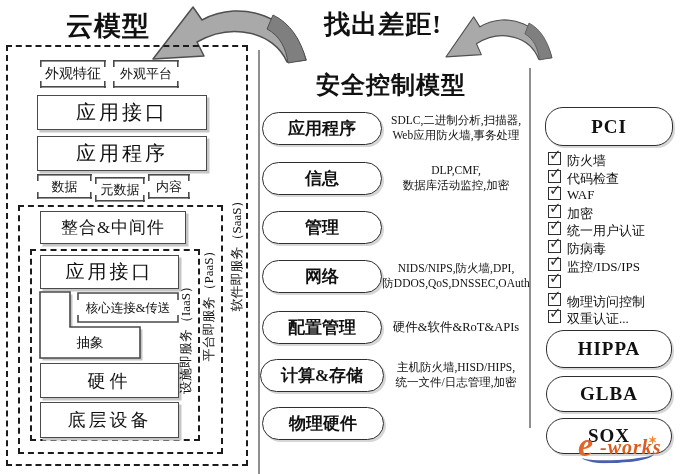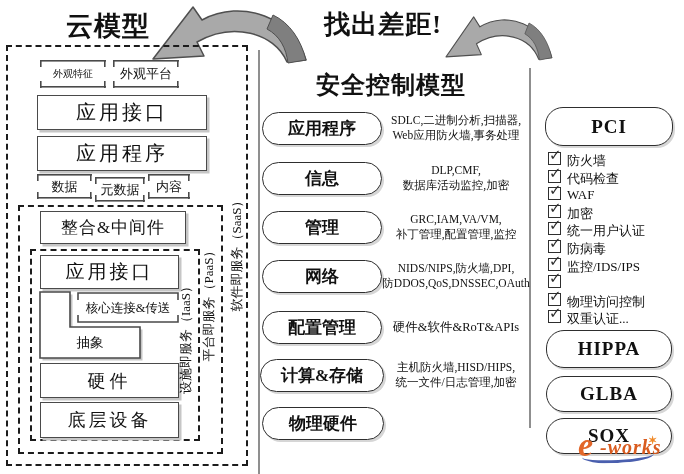--- a/index.html
+++ b/index.html
@@ -96,21 +96,21 @@
     <path d="M166,58 C161,38 150,21 133,13 L127,27 C140,34 146,46 148,61 Z" fill="#7f7f7f" stroke="#4f4f4f" stroke-width="1"></path>
   </svg>
 
   <div class="divider" style="left:258px; top:50px; height:424px;"></div>
   <div class="divider" style="left:529px; top:68px; height:360px;"></div>
 
   <div class="dashed" style="left:6px; top:45px; width:238px; height:417px;"></div>
   <div class="dashed" style="left:18px; top:205px; width:201px; height:245px;"></div>
   <div class="dashed" style="left:30px; top:249px; width:166px; height:188px;"></div>
 
-  <div class="bracket" style="left:40px; top:60px; width:66px; height:28px; font-size:10px;">外观特征</div>
+  <div class="bracket" style="left:40px; top:60px; width:66px; height:28px; font-size:14px;">外观特征</div>
   <div class="bracket" style="left:113px; top:60px; width:66px; height:28px; font-size:13px;">外观平台</div>
 
   <div class="sbox" style="left:37px; top:95px; width:168px; height:33px; font-size:20px; letter-spacing:3px;">应用接口</div>
   <div class="sbox" style="left:37px; top:136px; width:168px; height:33px; font-size:20px; letter-spacing:3px;">应用程序</div>
 
   <div class="bracket" style="left:37px; top:174px; width:55px; height:25px; font-size:13px;">数据</div>
   <div class="bracket" style="left:95px; top:177px; width:50px; height:25px; font-size:13px;">元数据</div>
   <div class="bracket" style="left:148px; top:174px; width:42px; height:25px; font-size:13px;">内容</div>
 
   <div class="sbox" style="left:40px; top:211px; width:144px; height:31px; font-size:17px; letter-spacing:1px;">整合&amp;中间件</div>
@@ -135,22 +135,20 @@
 
   <div class="pill" style="left:262px; top:112px; width:118px; height:31px; font-size:17px;">应用程序</div>
   <div class="sec-desc" style="top:110px; height:36px;">SDLC,二进制分析,扫描器,
 Web应用防火墙,事务处理</div>
 
   <div class="pill" style="left:262px; top:162px; width:118px; height:31px; font-size:17px;">信息</div>
   <div class="sec-desc" style="top:160px; height:36px;">DLP,CMF,
 数据库活动监控,加密</div>
 
   <div class="pill" style="left:262px; top:211px; width:118px; height:31px; font-size:17px;">管理</div>
-  <div class="sec-desc" style="top:209px; height:36px;">GRC,IAM,VA/VM,
-补丁管理,配置管理,监控</div>
 
   <div class="pill" style="left:262px; top:260px; width:118px; height:31px; font-size:17px;">网络</div>
   <div class="sec-desc" style="top:258px; height:36px;">NIDS/NIPS,防火墙,DPI,
 防DDOS,QoS,DNSSEC,OAuth</div>
 
   <div class="pill" style="left:262px; top:311px; width:118px; height:31px; font-size:17px;">配置管理</div>
   <div class="sec-desc" style="top:309px; height:36px; font-size:12.5px;">硬件&amp;软件&amp;RoT&amp;APIs</div>
 
   <div class="pill" style="left:260px; top:359px; width:122px; height:31px; font-size:17px;">计算&amp;存储</div>
   <div class="sec-desc" style="top:357px; height:36px;">主机防火墙,HISD/HIPS,

